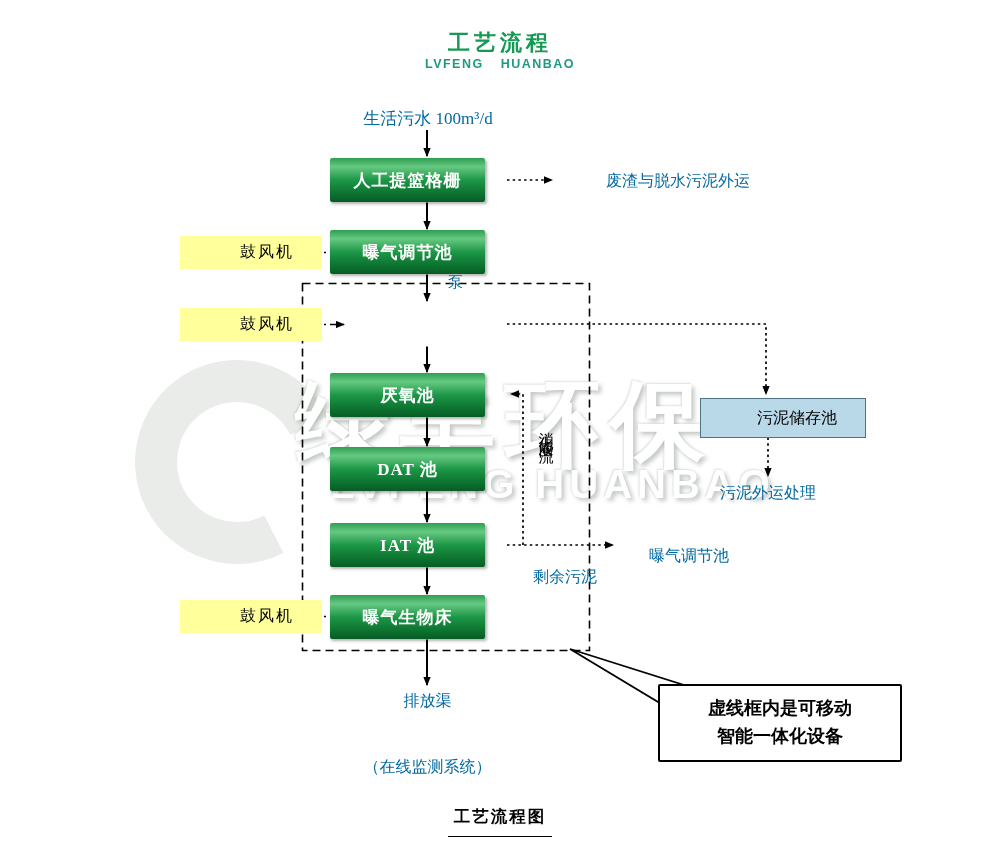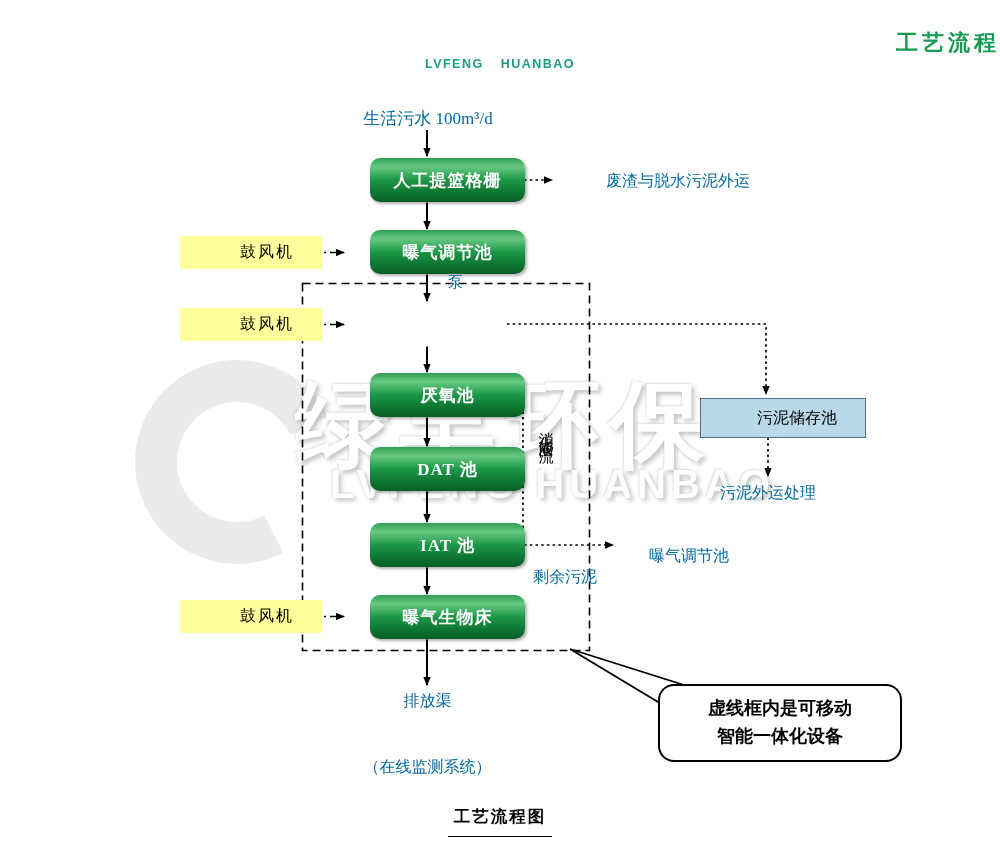--- a/index.html
+++ b/index.html
@@ -33,43 +33,43 @@
   .lines { position: absolute; left: 0; top: 0; z-index: 1; }
   .solid line { stroke: var(--line-black, #000); stroke-width: 2; }
   .dotted line, .dotted polyline { stroke: var(--line-black, #000); stroke-width: 1.7; stroke-dasharray: 2.5 3.2; fill: none; }
   .dashdot line { stroke: var(--line-black, #000); stroke-width: 1.7; stroke-dasharray: 9 4 2 4; }
   .dash-frame { fill: none; stroke: var(--line-black, #000); stroke-width: 1.6; stroke-dasharray: 8 5; }
   .tail { fill: #fff; stroke: var(--line-black, #000); stroke-width: 1.8; }
 
   
   .title {
     position: absolute; left: 0; right: 0; top: 28px; z-index: 2;
-    text-align: right;
+    text-align: center;
     font-family: Liberation Mono, monospace;
     font-size: 22px; font-weight: bold; letter-spacing: 4px;
     color: var(--title-green, #149a52);
   }
   .subtitle {
     position: absolute; left: 0; right: 0; top: 57px; z-index: 2;
     text-align: center;
     font-family: "Liberation Sans", "DejaVu Sans", sans-serif;
     font-size: 12.5px; font-weight: bold; letter-spacing: 1.5px; word-spacing: 12px;
     color: var(--subtitle-green, #1d9b7e);
   }
 
   
   .gbox {
     position: absolute; z-index: 2;
-    left: 370px; width: 155px; height: 44px;
+    left: 330px; width: 155px; height: 44px;
     display: flex; align-items: center; justify-content: center;
     color: #fff; font-weight: bold; font-size: 17px; letter-spacing: 1px;
     background: linear-gradient(180deg,
       #2f9e52 0%, var(--box-green-light, #66c981) 20%,
       #1d9747 50%, var(--box-green-dark, #0a6e2d) 85%, #085c26 100%);
-    border-radius: 10px;
+    border-radius: 2px;
     box-shadow: 1.5px 2px 3px rgba(0,0,0,0.30);
   }
   .ybox {
     position: absolute; z-index: 2;
     left: 180px; width: 110px; height: 33px;
     display: flex; align-items: center; justify-content: center;
     background: var(--blower-yellow, #ffff9c);
     font-size: 16px; letter-spacing: 2px; color: #000; padding-left: 32px;
   }
   .bluebox {
@@ -95,21 +95,21 @@
     position: absolute; z-index: 2;
     left: 536px; top: 420px;
     writing-mode: vertical-rl; text-orientation: upright;
     font-size: 15px; letter-spacing: 4px; color: #000;
   }
 
   
   .callout {
     position: absolute; z-index: 3;
     left: 658px; top: 684px; width: 240px; height: 74px;
-    background: #fff; border: 2px solid #000; border-radius: 16px;
+    background: #fff; border: 2px solid #000; border-radius: 2px;
     display: flex; flex-direction: column; align-items: center; justify-content: center;
     font-weight: bold; font-size: 18px; line-height: 1.55;
   }
 
   
   .caption-wrap { position: absolute; z-index: 2; left: 0; right: 0; top: 806px; text-align: center; }
   .caption {
     display: inline-block;
     font-weight: bold; font-size: 16.5px; letter-spacing: 2px;
     border-bottom: 1.5px solid #000;

